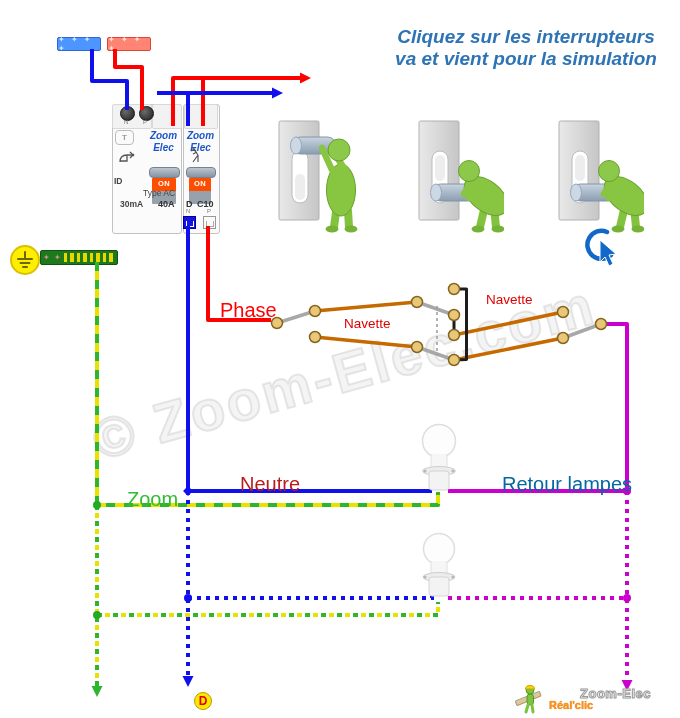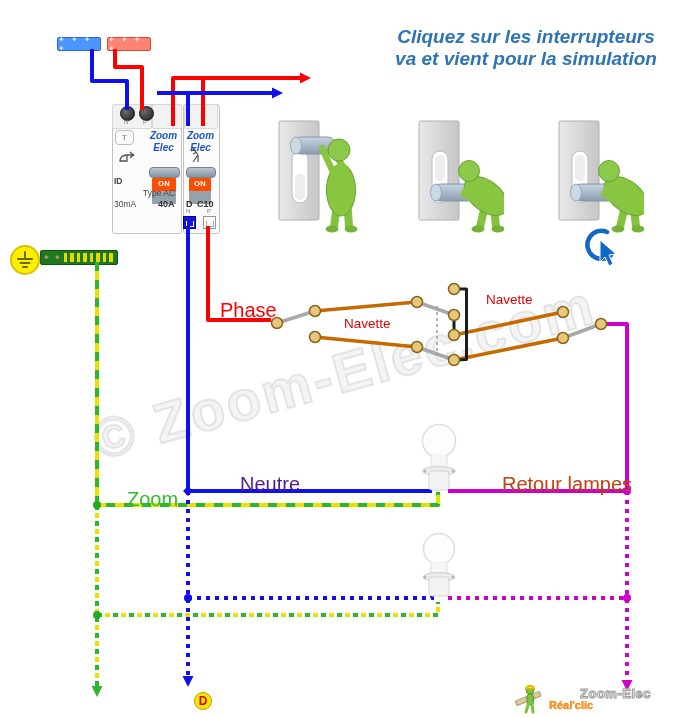--- a/index.html
+++ b/index.html
@@ -112,21 +112,21 @@
       <path d="M4,14 Q4,7 11,7 L17,7"></path>
       <path d="M11,7 L11,13 L4,13"></path>
       <path d="M14,4 L18,8 M14,10 L18,6"></path>
     </svg>
   </div>
   <div class="abs lever" style="left:149px;top:167px;width:29px;"></div>
   <div class="abs onbtn" style="left:152px;top:178px;width:24px;">ON</div>
   <div class="abs gblock" style="left:152px;top:191px;width:24px;"></div>
   <div class="abs blab" style="left:114px;top:176px;font-weight:bold;">ID</div>
   <div class="abs blab" style="left:114px;top:188px;margin-left:29px;">Type AC</div>
-  <div class="abs blab" style="left:114px;top:199px;">30mA</div>
+  <div class="abs blab" style="left:120px;top:199px;font-weight:bold;">30mA</div>
   <div class="abs blab bold" style="left:158px;top:199px;">40A</div>
 
   <div class="abs bbody" id="bk2"></div>
   <div class="abs cover" style="left:184px;top:104px;width:32px;height:23px;"></div>
   <div class="abs brand" style="left:184px;top:130px;color:#1f57c8;">
     <div>Zoom</div>
     <div>Elec</div>
   </div>
   <div class="abs" style="left:188px;top:146px;z-index:3;">
     <svg width="18" height="20" viewBox="0 0 18 20" fill="none" stroke="#555" stroke-width="1.2">
@@ -336,23 +336,23 @@
     <circle cx="97" cy="505" r="4" fill="#22aa22"></circle>
     <circle cx="97" cy="615" r="4" fill="#22aa22"></circle>
     <circle cx="188" cy="598" r="4" fill="#1010ee"></circle>
     <circle cx="627" cy="491" r="4" fill="#cc00cc"></circle>
     <circle cx="627" cy="598" r="4" fill="#cc00cc"></circle>
   </svg>
 
   <div class="abs wlabel" style="left:220px;top:299px;color:#ff0000;">Phase</div>
   <div class="abs wlabel" style="left:344px;top:316px;color:#e00000;font-size:13.5px;">Navette</div>
   <div class="abs wlabel" style="left:486px;top:292px;color:#e00000;font-size:13.5px;">Navette</div>
-  <div class="abs wlabel" style="left:240px;top:473px;color:#4c1d95;">Neutre</div>
+  <div class="abs wlabel" style="left:240px;top:473px;color:#b91c1c;">Neutre</div>
   <div class="abs wlabel" style="left:127px;top:488px;color:#33bb33;">Zoom</div>
-  <div class="abs wlabel" style="left:502px;top:473px;color:#c2410c;">Retour lampes</div>
+  <div class="abs wlabel" style="left:502px;top:473px;color:#0369a1;">Retour lampes</div>
 
   <div class="abs" id="copyright">
     <div id="dbadge">D</div>
   </div>
 
   <div class="abs" style="left:514px;top:682px;z-index:5;">
     <svg width="28" height="32" viewBox="0 0 28 32">
       <rect x="1" y="14" width="26" height="5" rx="1" transform="rotate(-22 14 16)" fill="#d9c9a0" stroke="#b09860"></rect>
       <circle cx="16" cy="8" r="4" fill="#7cc340" stroke="#58962a"></circle>
       <path d="M11.5,7 A4.5,3.5 0 0 1 20.5,7 Z" fill="#ffd400" stroke="#cca400"></path>

